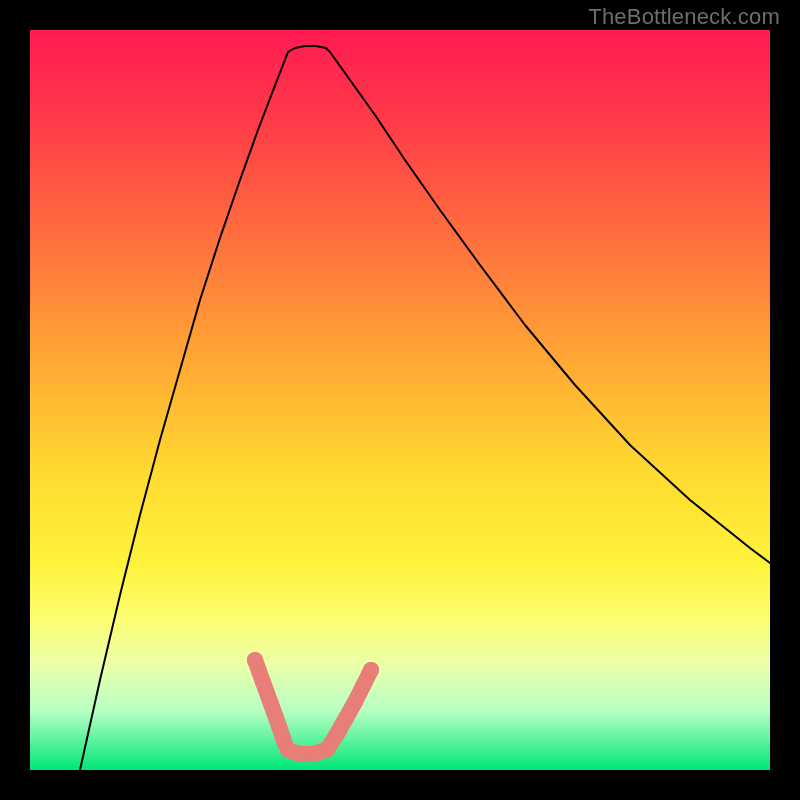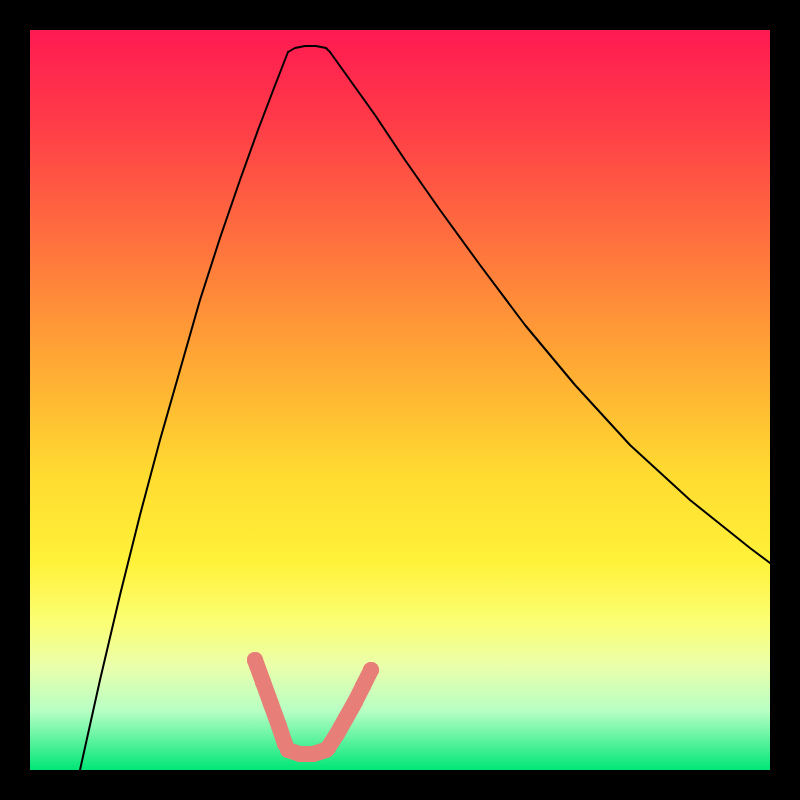--- a/index.html
+++ b/index.html
@@ -77,13 +77,14 @@
         <circle cx="296" cy="720" r="8" fill="#e77f78"></circle>
         <line x1="298" y1="718" x2="307" y2="704" stroke="#e77f78" stroke-width="16" stroke-linecap="round"></line>
         <line x1="307" y1="704" x2="316" y2="688" stroke="#e77f78" stroke-width="16" stroke-linecap="round"></line>
         <line x1="316" y1="688" x2="325" y2="672" stroke="#e77f78" stroke-width="16" stroke-linecap="round"></line>
         <line x1="325" y1="672" x2="333" y2="656" stroke="#e77f78" stroke-width="16" stroke-linecap="round"></line>
         <line x1="333" y1="656" x2="341" y2="640" stroke="#e77f78" stroke-width="16" stroke-linecap="round"></line>
         <circle cx="298" cy="718" r="8" fill="#e77f78"></circle>
         <circle cx="341" cy="640" r="8" fill="#e77f78"></circle>
       </svg>
   </div>
+  <div class="watermark">TheBottleneck.com</div>
 </div>
 
 </body></html>

